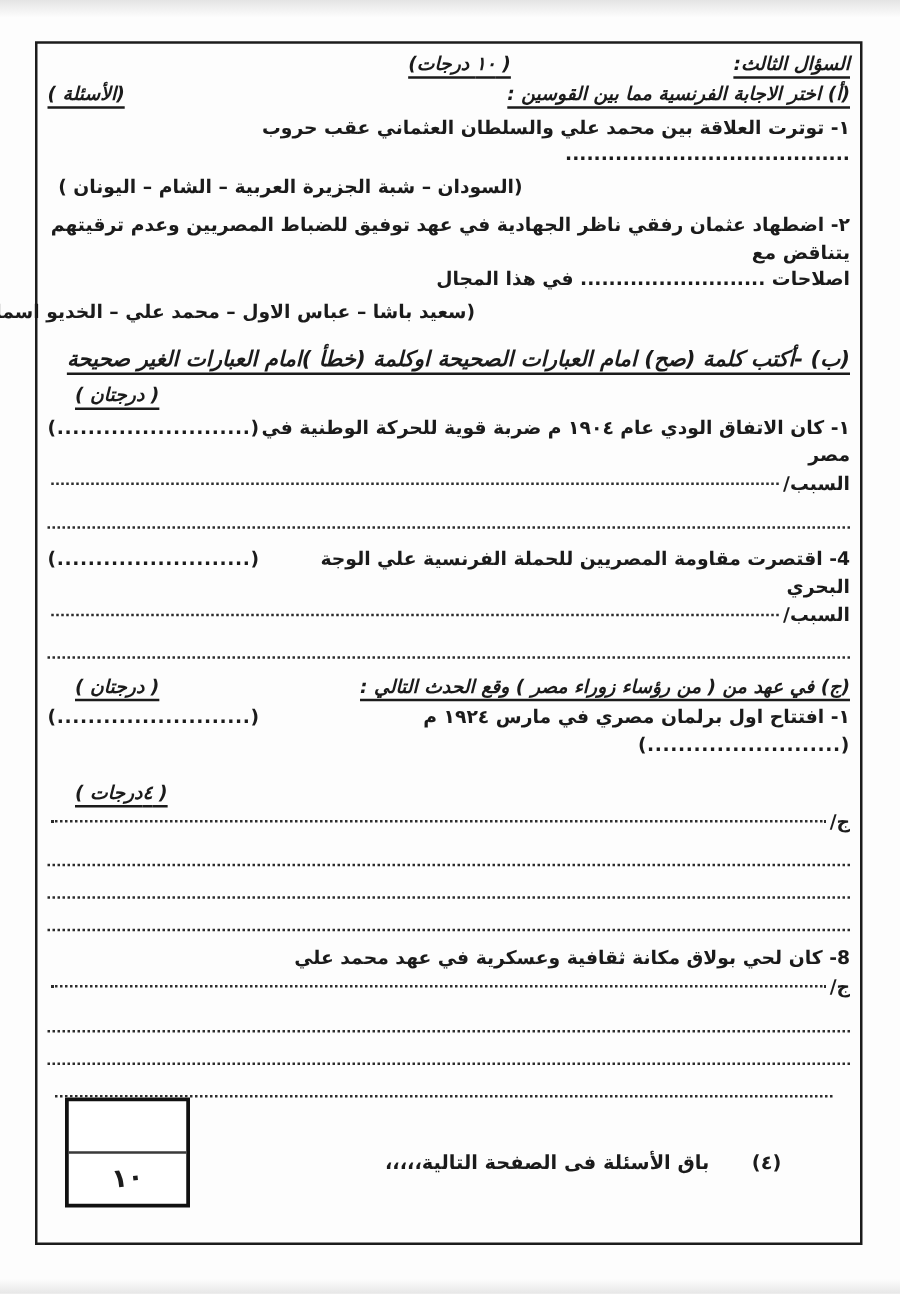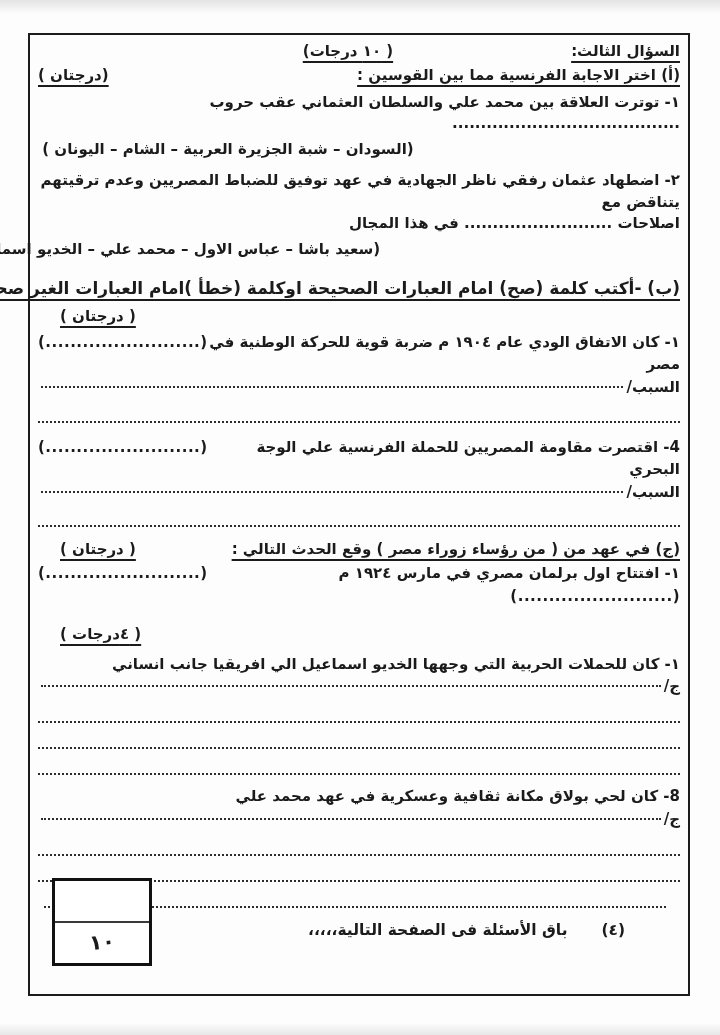--- a/index.html
+++ b/index.html
@@ -36,35 +36,36 @@
     font-weight:700;
     font-size:15px;
     line-height:1.45;
   }
   .row{display:flex;align-items:baseline;}
   .sb{justify-content:space-between;}
   .u{
     text-decoration:underline;
     text-underline-offset:5px;
     text-decoration-thickness:1.8px;
+    font-style:italic;
   }
   .qline{text-align:right;}
   .fill{
     flex:1;
     border-bottom:2.2px dotted #2c2c2c;
     transform:translateY(-4px);
     margin:0 3px;
     min-width:30px;
   }
   .dotline{
     border-bottom:2.2px dotted #2c2c2c;
     height:13px;
   }
   .blank{white-space:nowrap;letter-spacing:0.5px;}
-  .opts{white-space:nowrap;text-align:center;}
+  .opts{white-space:nowrap;}
   .big{font-size:17px;white-space:nowrap;}
   
   .score-box{
     position:absolute;
     left:22px;top:843px;
     width:94px;height:82px;
     border:3px solid #111;
     background:#fff;
   }
   .score-box .divider{
@@ -96,21 +97,21 @@
 <div class="page">
   <div class="frame">
 
     <div class="row" style="margin-top:2px;">
       <span class="u">السؤال الثالث:</span>
       <span class="u" style="margin-right:178px;">( ١٠ درجات)</span>
     </div>
 
     <div class="row sb" style="margin-top:2px;">
       <span class="u">(أ) اختر الاجابة الفرنسية مما بين القوسين :</span>
-      <span class="u">(درجتان )</span>
+      <span class="u">(الأسئلة )</span>
     </div>
 
     <div class="qline" style="margin-top:5px;">١- توترت العلاقة بين محمد علي والسلطان العثماني عقب حروب ........................................</div>
 
     <div class="qline opts" style="margin-top:4px;padding-left:0;padding-right:262px;">(السودان – شبة الجزيرة العربية – الشام – اليونان )</div>
 
     <div class="qline" style="margin-top:9px;">٢- اضطهاد عثمان رفقي ناظر الجهادية في عهد توفيق للضباط المصريين وعدم ترقيتهم يتناقض مع</div>
     <div class="qline">اصلاحات .......................... في هذا المجال</div>
 
     <div class="qline opts" style="margin-top:4px;padding-right:300px;">(سعيد باشا – عباس الاول – محمد علي – الخديو اسماعيل  )</div>
@@ -149,21 +150,20 @@
       <span class="blank">(.........................)</span>
     </div>
     <div class="row sb" style="margin-top:1px;">
       <span class="blank">(.........................)</span>
     </div>
 
     <div class="row" style="margin-top:16px;">
       <span class="u" style="margin-right:auto;margin-left:22px;">( ٤درجات )</span>
     </div>
 
-    <div class="qline" style="margin-top:8px;padding-left:24px;">١- كان للحملات الحربية التي وجهها الخديو اسماعيل الي افريقيا جانب انساني</div>
     <div class="row" style="margin-top:1px;">
       <span>ج/</span>
       <span class="fill"></span>
     </div>
     <div class="dotline" style="margin-top:10px;"></div>
     <div class="dotline" style="margin-top:11px;"></div>
     <div class="dotline" style="margin-top:11px;"></div>
 
     <div class="qline" style="margin-top:11px;">8- كان لحي بولاق مكانة ثقافية وعسكرية في عهد محمد علي</div>
     <div class="row" style="margin-top:1px;">

